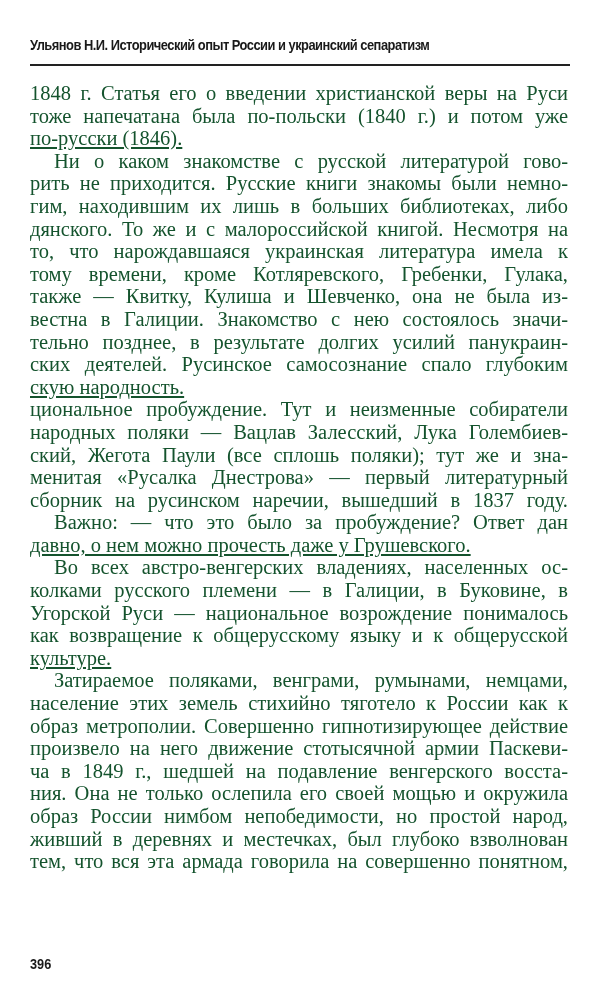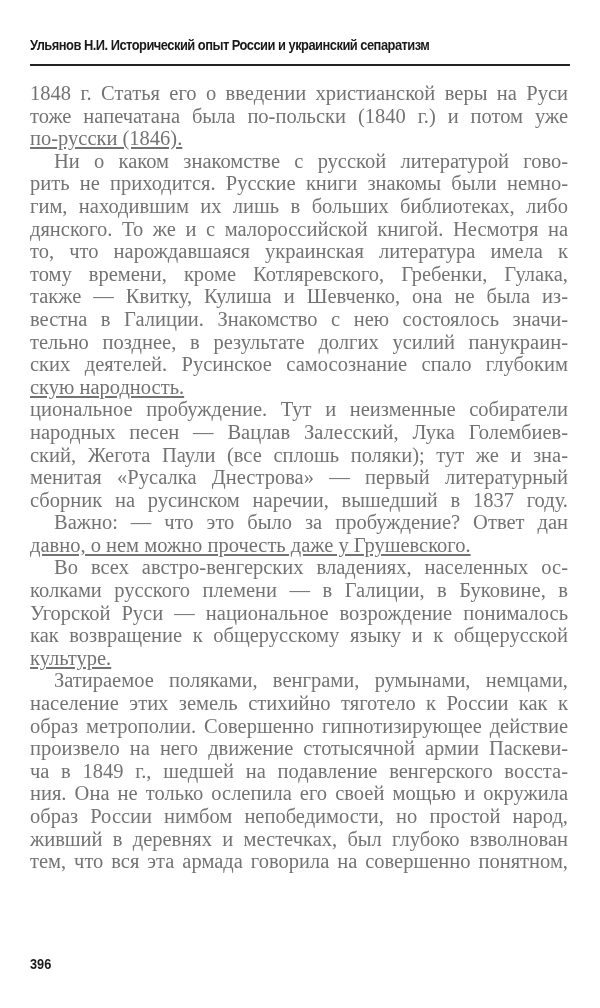--- a/index.html
+++ b/index.html
@@ -9,21 +9,21 @@
     font-family:"Liberation Sans", sans-serif; font-size:15px; font-weight:bold;
     letter-spacing:-0.6px; transform:scaleX(0.86); transform-origin:left top; white-space:nowrap;
     color:#1a1a1a;
   }
   .rule { position:absolute; left:30px; top:64px; width:540px; height:2px; background:#222; }
   .body-text { position:absolute; left:30px; top:82px; width:538px; }
   .line {
     display:block; height:22.6px; line-height:22.6px;
     font-family:"Liberation Serif", serif; font-size:20.5px;
     white-space:nowrap; text-align:justify; text-align-last:justify;
-    color:#737373;
+    color:#14532d;
   }
   .line.indent { padding-left:24px; }
   .line.last { text-align-last:left;text-decoration:underline; }
   .page-number {
     position:absolute; left:30px; top:955px;
     font-family:"Liberation Sans", sans-serif; font-size:15px; font-weight:bold;
     transform:scaleX(0.85); transform-origin:left top; color:#1a1a1a;
   }
 </style>
 </head>
@@ -41,21 +41,21 @@
   <span class="line">гим, находившим их лишь в больших библиотеках, либо</span>
   <span class="line">дянского. То же и с малороссийской книгой. Несмотря на</span>
   <span class="line">то, что нарождавшаяся украинская литература имела к</span>
   <span class="line">тому времени, кроме Котляревского, Гребенки, Гулака,</span>
   <span class="line">также — Квитку, Кулиша и Шевченко, она не была из-</span>
   <span class="line">вестна в Галиции. Знакомство с нею состоялось значи-</span>
   <span class="line">тельно позднее, в результате долгих усилий панукраин-</span>
   <span class="line">ских деятелей. Русинское самосознание спало глубоким</span>
   <span class="line last">скую народность.</span>
   <span class="line">циональное пробуждение. Тут и неизменные собиратели</span>
-  <span class="line">народных песен — Вацлав Залесский, Лука Голембиев-</span>
+  <span class="line">народных поляки — Вацлав Залесский, Лука Голембиев-</span>
   <span class="line">ский, Жегота Паули (все сплошь поляки); тут же и зна-</span>
   <span class="line">менитая «Русалка Днестрова» — первый литературный</span>
   <span class="line">сборник на русинском наречии, вышедший в 1837 году.</span>
   <span class="line indent">Важно: — что это было за пробуждение? Ответ дан</span>
   <span class="line last">давно, о нем можно прочесть даже у Грушевского.</span>
   <span class="line indent">Во всех австро-венгерских владениях, населенных ос-</span>
   <span class="line">колками русского племени — в Галиции, в Буковине, в</span>
   <span class="line">Угорской Руси — национальное возрождение понималось</span>
   <span class="line">как возвращение к общерусскому языку и к общерусской</span>
   <span class="line last">культуре.</span>

